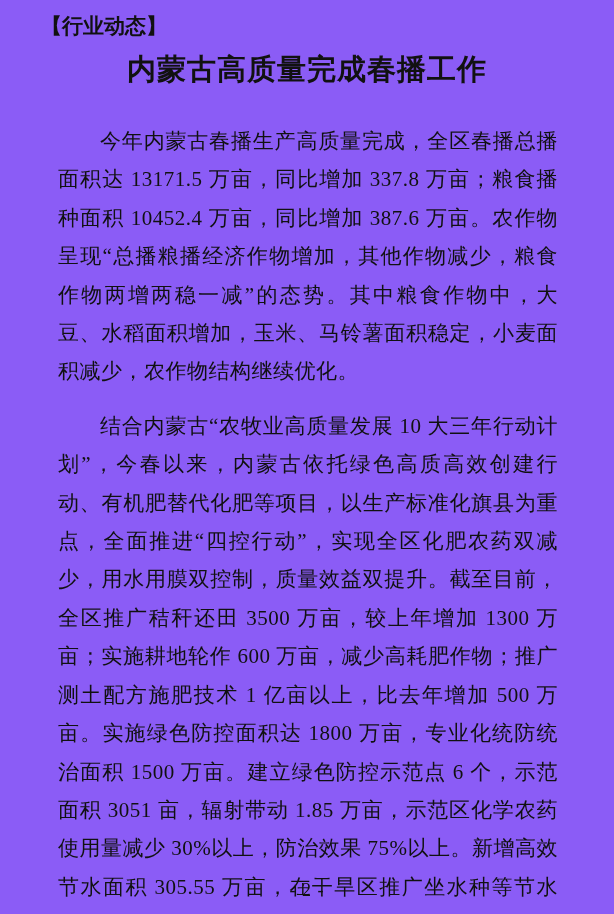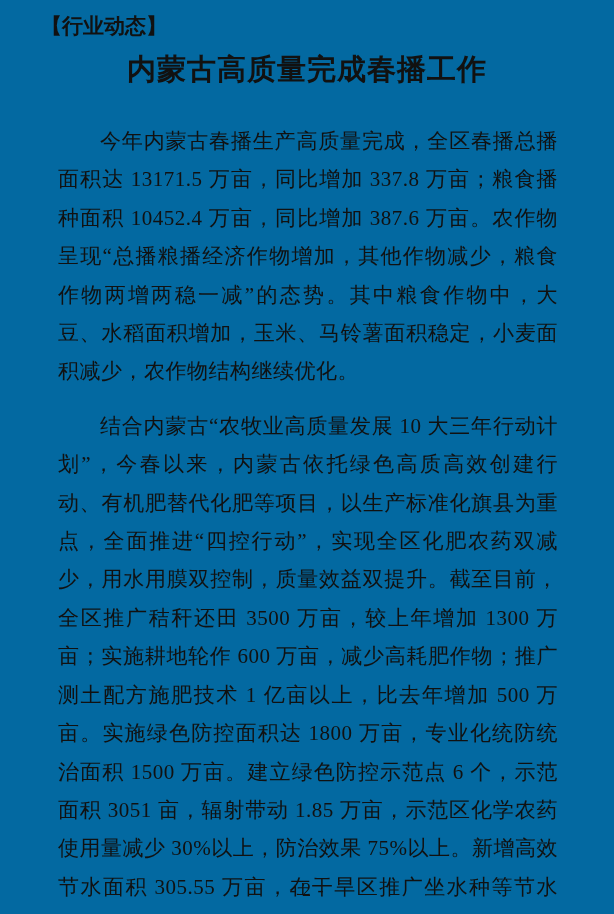--- a/index.html
+++ b/index.html
@@ -4,21 +4,21 @@
 <style>
   html, body {
     margin: 0;
     padding: 0;
     background: #ffffff;
   }
   .page {
     position: relative;
     width: 614px;
     height: 914px;
-    background: #0369a1;
+    background: #8b5cf6;
     color: #111111;
     font-family: "Liberation Serif", "DejaVu Serif", serif;
     overflow: hidden;
   }
   .section-header {
     position: absolute;
     left: 41px;
     top: 12px;
     font-family: "Liberation Sans", "DejaVu Sans", sans-serif;
     font-size: 21px;

